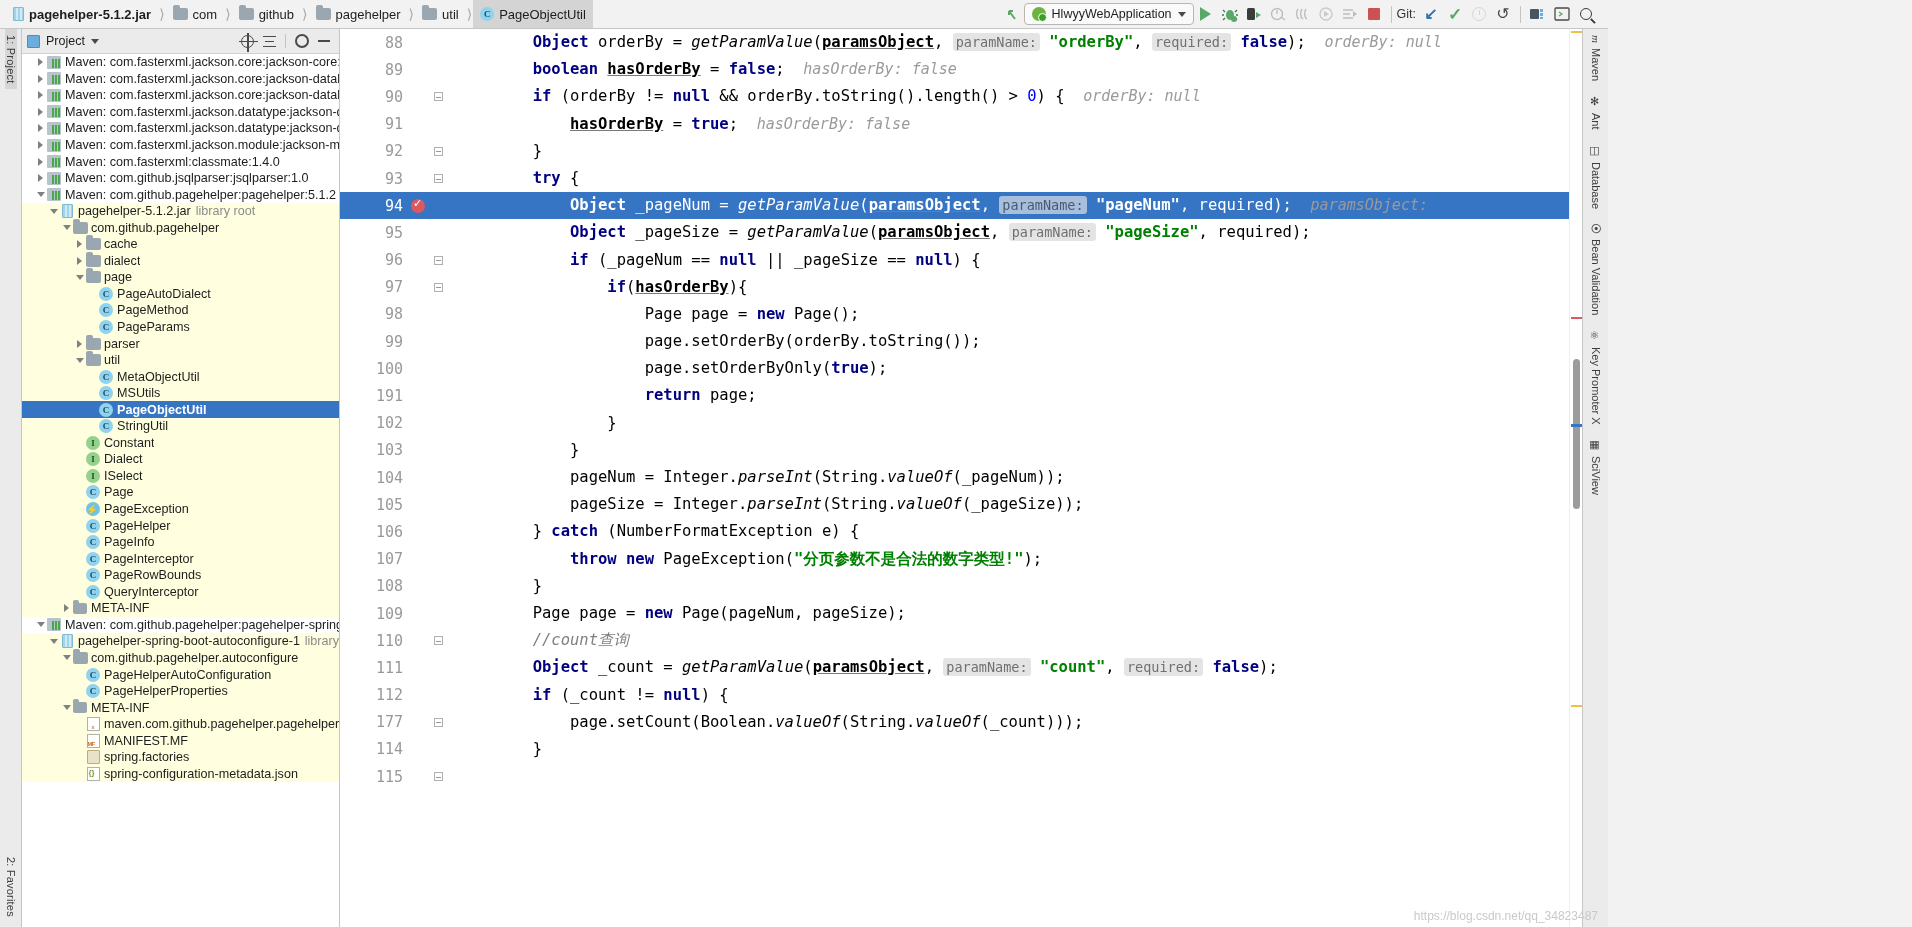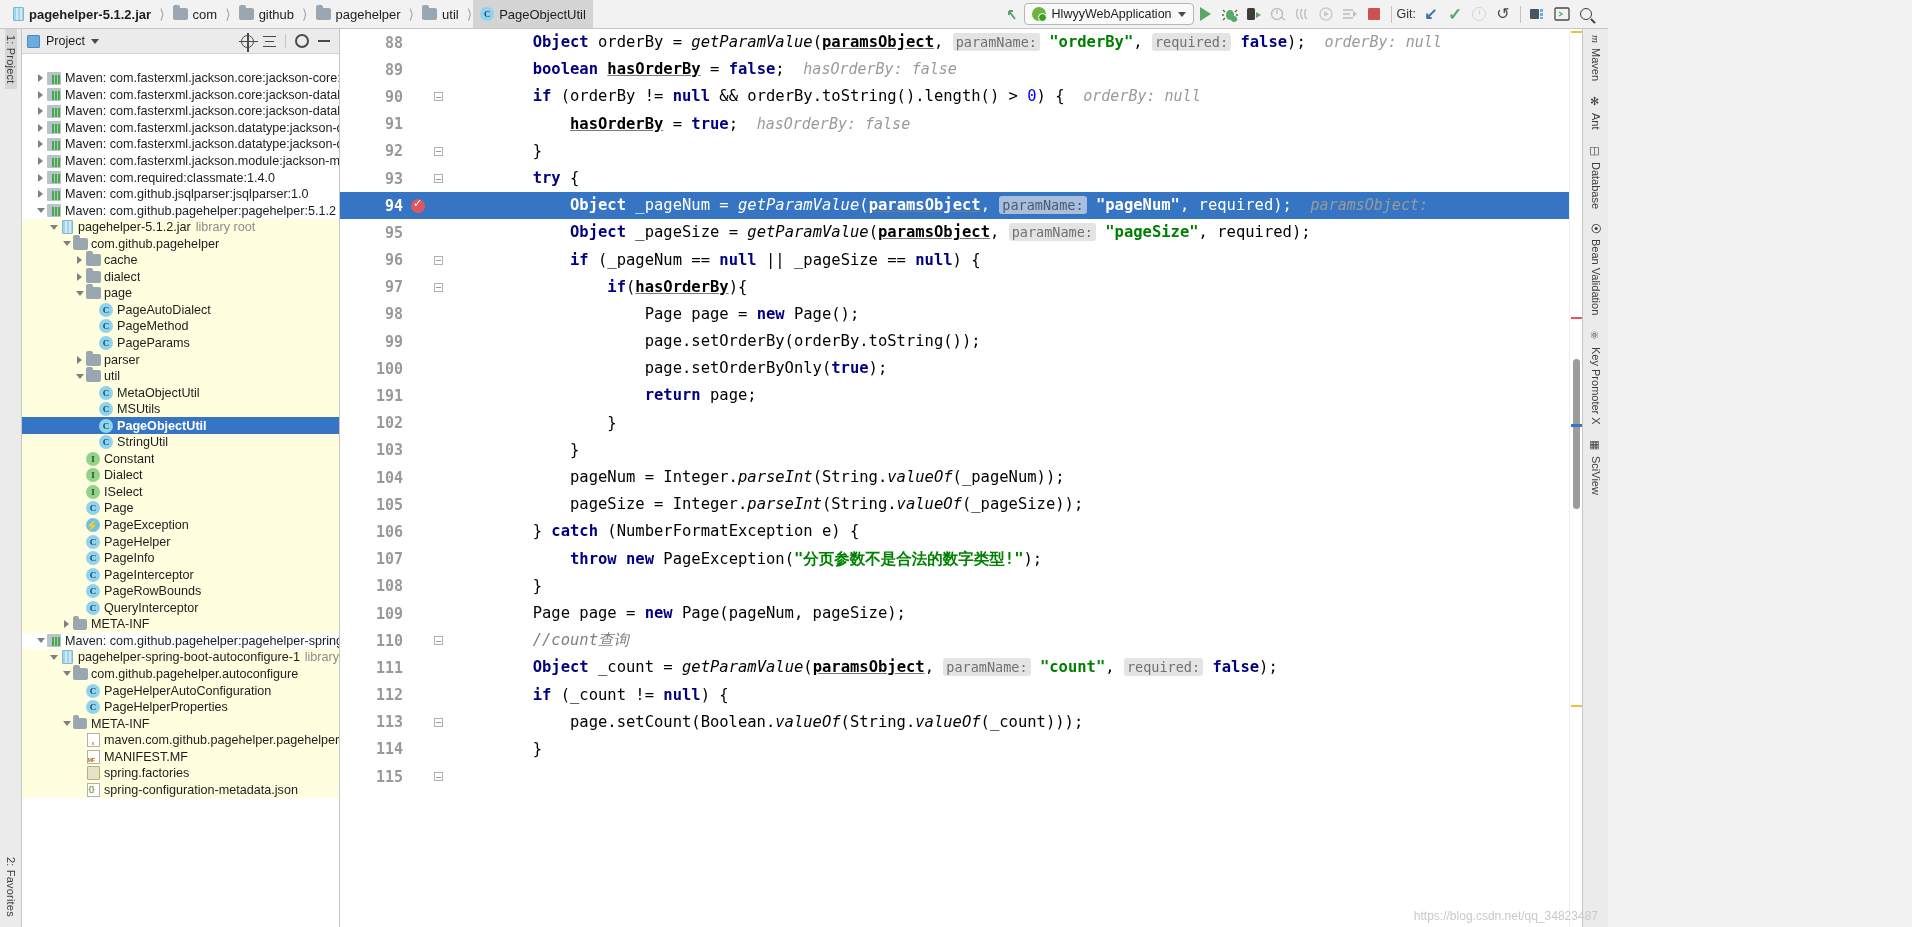--- a/index.html
+++ b/index.html
@@ -66,21 +66,21 @@
 
   .leftrail {
     width: 22px; background:#ebebeb; border-right:1px solid #c6c6c6;
     display:flex; flex-direction:column; align-items:center; position:relative;
   }
   .rail-txt { writing-mode: vertical-rl; font-size:11px; color:#3c3c3c; padding:6px 0; letter-spacing:.2px; }
   .rail-txt.sel { background:#d6d6d6; }
   .rail-bottom { position:absolute; bottom:4px; }
 
   
-  .projpanel { width: 318px; background:#fff; display:flex; flex-direction:column; border-right:1px solid #c6c6c6;gap:16px; }
+  .projpanel { width: 318px; background:#fff; display:flex; flex-direction:column; border-right:1px solid #c6c6c6; }
   .proj-header {
     height: 25px; min-height:25px; background:#ebebeb; border-bottom:1px solid #d2d2d2;
     display:flex; align-items:center; padding:0 5px; gap:6px;
   }
   .proj-header .pt { font-size:12.5px; color:#1d1d1d; }
   .proj-sqr { width:13px;height:13px;background:#6aaede;border:1px solid #4a8cbd;border-radius:1px;}
   .ph-right { margin-left:auto; display:flex; align-items:center; gap:7px; padding-right:3px;}
   .hdr-ic { width:15px;height:15px;display:flex;align-items:center;justify-content:center;color:#4a4a4a;font-size:13px;}
   .target-ic{width:13px;height:13px;border:1.5px solid #4a4a4a;border-radius:50%;position:relative;}
   .target-ic:after{content:"";position:absolute;left:5.2px;top:-3px;width:1.4px;height:19px;background:#4a4a4a;}
@@ -109,21 +109,21 @@
   .ic-props { width:13px;height:14px;background:#e8e3c8;border:1px solid #b8ae80;border-radius:1px; }
   .ic-json { width:13px;height:14px;background:#fff;border:1px solid #b0b0b0;position:relative;}
   .ic-json:after{content:"{}";position:absolute;left:1px;top:0px;font-size:8px;color:#7a9a3a;font-weight:bold;}
   .ic-mf { width:13px;height:14px;background:#fff;border:1px solid #b0b0b0;position:relative;}
   .ic-mf:after{content:"MF";position:absolute;left:0px;bottom:0px;font-size:5.5px;color:#c06a1a;font-weight:bold;letter-spacing:-.3px;}
 
   
   .editor { flex:1; display:flex; position:relative; background:#fff; min-width:0; }
   .gutter {
     width:108px; min-width:108px; background:#fff; position:relative;
-    font-family:"DejaVu Sans Mono", monospace; font-size:15px; color:#999;font-weight:bold;
+    font-family:"DejaVu Sans Mono", monospace; font-size:15px; color:#999;
   }
   .gline { height:27.2px; display:flex; align-items:center; justify-content:flex-end; padding-right:0px; position:relative; }
   .gline .num { width:58px; text-align:right; padding-right:5px; }
   .gline.cur .num { color:#fff; }
   .gline .fold { width:20px; display:flex; align-items:center; justify-content:center; }
   .fold-sq { width:9px;height:9px;border:1px solid #b0b0b0; background:#fff; position:relative; }
   .fold-sq:after{content:"";position:absolute;left:1.5px;top:3.5px;width:5px;height:1px;background:#999;}
   .bp { width:14px;height:14px;border-radius:50%;background:#db5860;position:relative;}
   .bp:after{content:"✓";position:absolute;left:2px;top:-2px;font-size:11px;color:#fff;font-family:"DejaVu Sans",sans-serif;}
 
@@ -384,21 +384,21 @@
             <span class="tlabel">Maven: com.fasterxml.jackson.module:jackson-module-par</span>
           </div>
           <div class="trow">
             <span style="width:13px;display:inline-block;flex:0 0 auto"></span>
             <span class="tw r">
               <i></i>
             </span>
             <span class="ticon">
               <span class="ic-maven"></span>
             </span>
-            <span class="tlabel">Maven: com.required:classmate:1.4.0</span>
+            <span class="tlabel">Maven: com.fasterxml:classmate:1.4.0</span>
           </div>
           <div class="trow">
             <span style="width:13px;display:inline-block;flex:0 0 auto"></span>
             <span class="tw r">
               <i></i>
             </span>
             <span class="ticon">
               <span class="ic-maven"></span>
             </span>
             <span class="tlabel">Maven: com.github.jsqlparser:jsqlparser:1.0</span>
@@ -857,21 +857,21 @@
             <span class="num">111</span>
             <span style="width:20px;display:flex;align-items:center;justify-content:center"></span>
             <span class="fold"></span>
           </div>
           <div class="gline">
             <span class="num">112</span>
             <span style="width:20px;display:flex;align-items:center;justify-content:center"></span>
             <span class="fold"></span>
           </div>
           <div class="gline">
-            <span class="num">113</span>
+            <span class="num">177</span>
             <span style="width:20px;display:flex;align-items:center;justify-content:center"></span>
             <span class="fold">
               <span class="fold-sq"></span>
             </span>
           </div>
           <div class="gline">
             <span class="num">114</span>
             <span style="width:20px;display:flex;align-items:center;justify-content:center"></span>
             <span class="fold"></span>
           </div>

